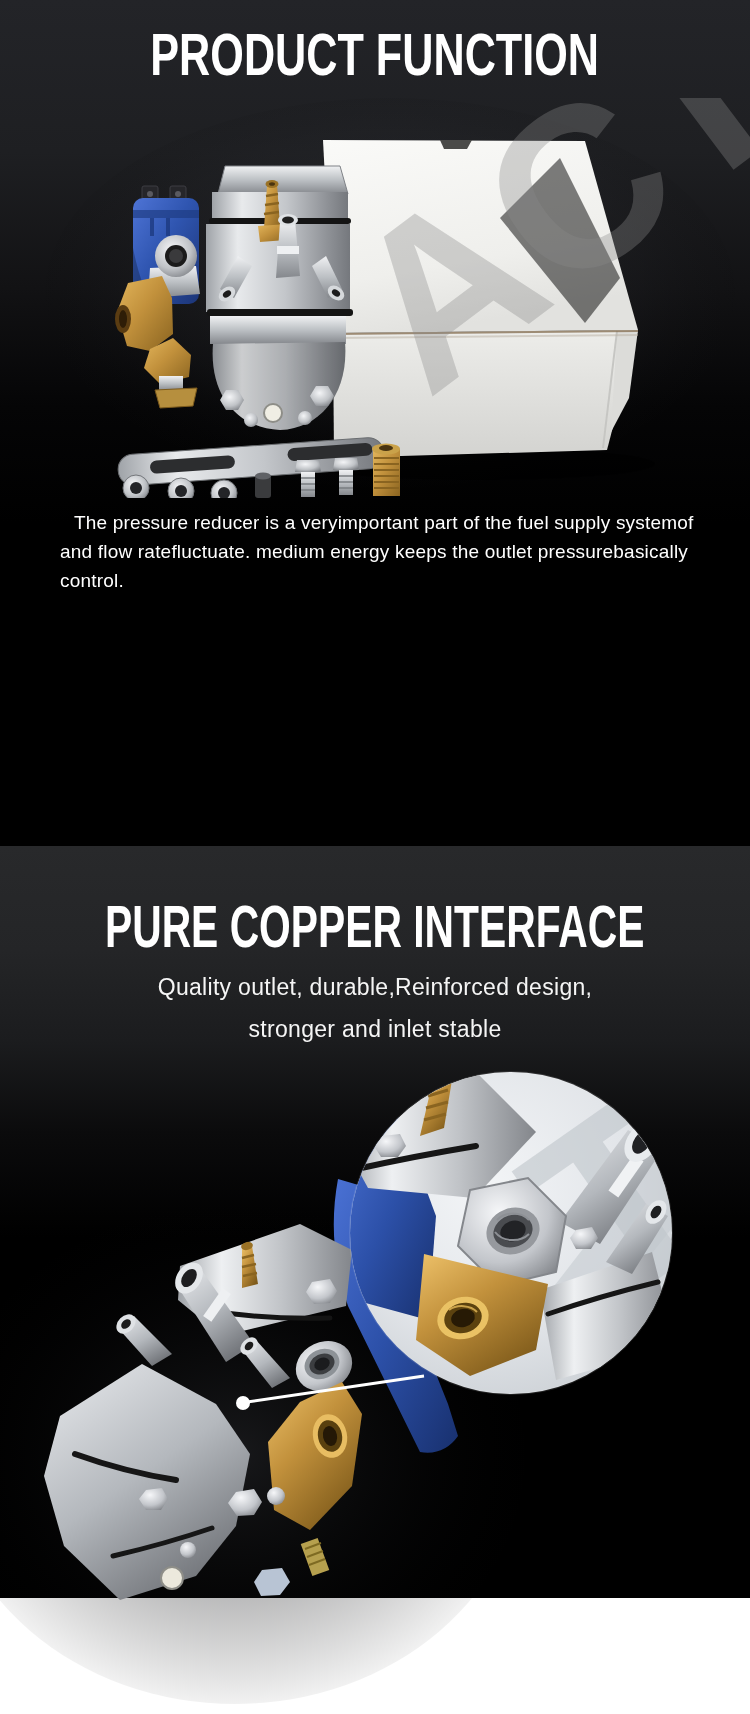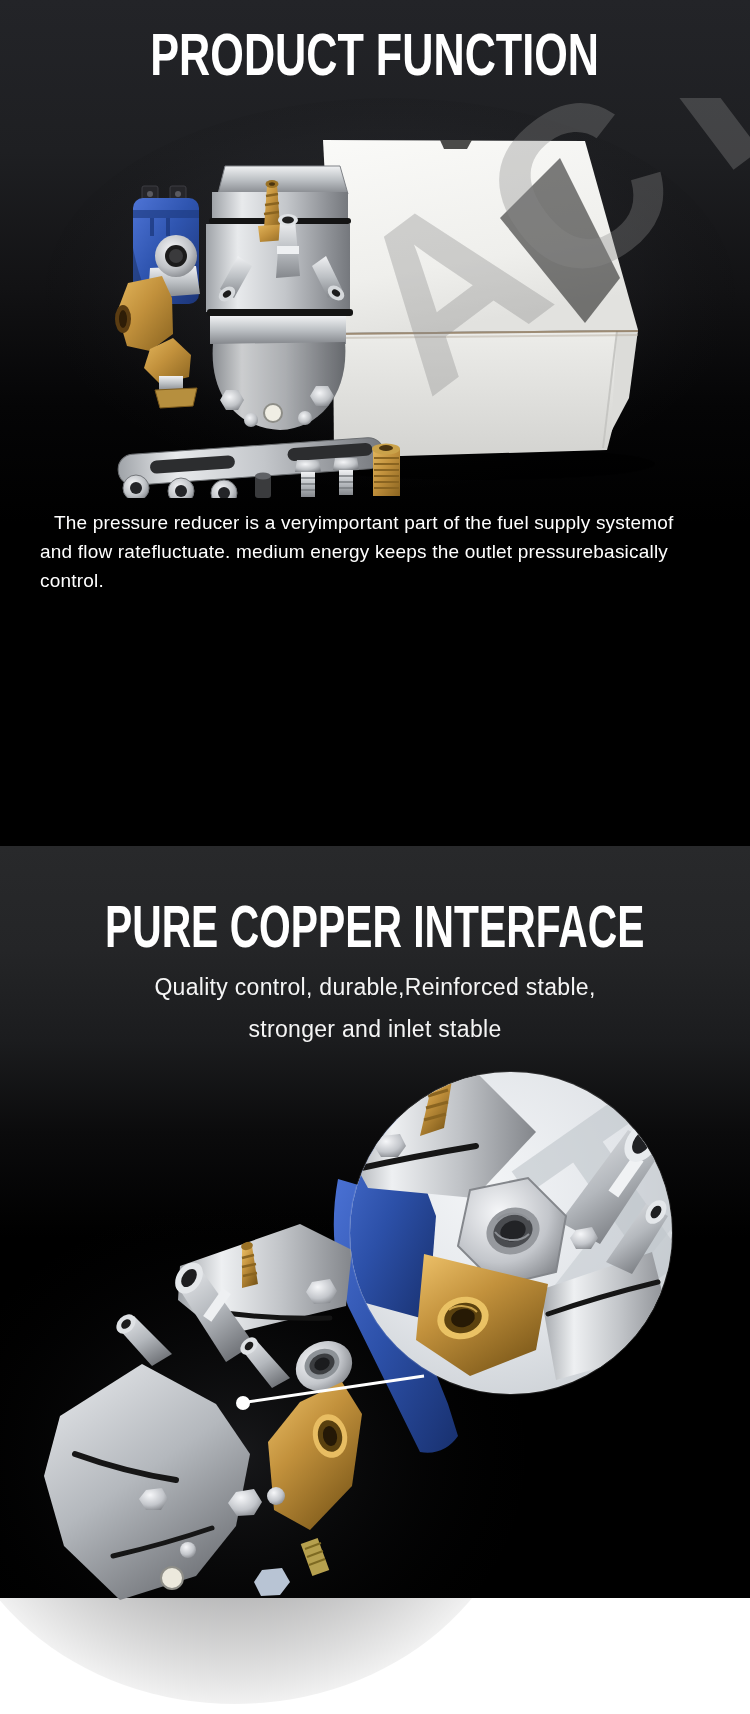--- a/index.html
+++ b/index.html
@@ -6,21 +6,21 @@
   .page{position:relative;width:750px;height:1714px;margin:0 auto;overflow:hidden;
         font-family:"Liberation Sans",sans-serif;background:#ffffff;}
   
   .sec1{position:relative;width:750px;height:846px;
         background:linear-gradient(180deg,#232428 0%,#1e1f22 18%,#121214 34%,#050506 48%,#000 62%,#000 100%);}
   .big-title{display:flex;justify-content:center;align-items:flex-start;color:#fff;}
   .sec1 .big-title{padding-top:24px;height:66px;}
   .big-title span{display:inline-block;font-weight:700;font-size:60px;line-height:62px;
         letter-spacing:0px;transform:scaleX(.72);transform-origin:center;white-space:nowrap;}
   .photo1{position:relative;width:750px;height:400px;margin-top:8px;}
-  .desc{padding:10px 36px 0 40px;color:#fff;}
+  .desc{padding:10px 36px 0 60px;color:#fff;}
   .desc .line{font-size:19px;line-height:29px;white-space:nowrap;letter-spacing:.2px;}
   .desc .indent{padding-left:14px;}
   .desc .para2{margin-top:3px;}
   
   .sec2{position:relative;width:750px;height:752px;
         background:linear-gradient(180deg,#28292b 0%,#242527 14%,#1b1c1e 26%,#0b0b0c 38%,#000 52%,#000 100%);}
   .sec2 .big-title{position:absolute;top:50px;left:0;width:750px;height:56px;}
   .sub{position:absolute;top:120px;left:0;width:750px;text-align:center;color:#f5f5f5;}
   .sub .sline{font-size:23px;line-height:42px;letter-spacing:.3px;}
   .photo2{position:absolute;top:138px;left:0;width:750px;height:730px;}
@@ -211,21 +211,21 @@
         <div class="line">control.</div>
       </div>
     </div>
   </section>
 
   <section class="sec2">
     <div class="big-title">
       <span style="transform:scaleX(.68)">PURE COPPER INTERFACE</span>
     </div>
     <div class="sub">
-      <div class="sline">Quality control, durable,Reinforced stable,</div>
+      <div class="sline">Quality outlet, durable,Reinforced design,</div>
       <div class="sline">stronger and inlet stable</div>
     </div>
 
     <div class="photo2">
       <svg width="750" height="730" viewBox="0 0 750 730">
         <defs>
           <radialGradient id="circBG" cx="42%" cy="35%" r="75%">
             <stop offset="0%" stop-color="#f3f5f7"></stop>
               <stop offset="60%" stop-color="#e2e5e9"></stop>
             <stop offset="100%" stop-color="#c9ced3"></stop>

